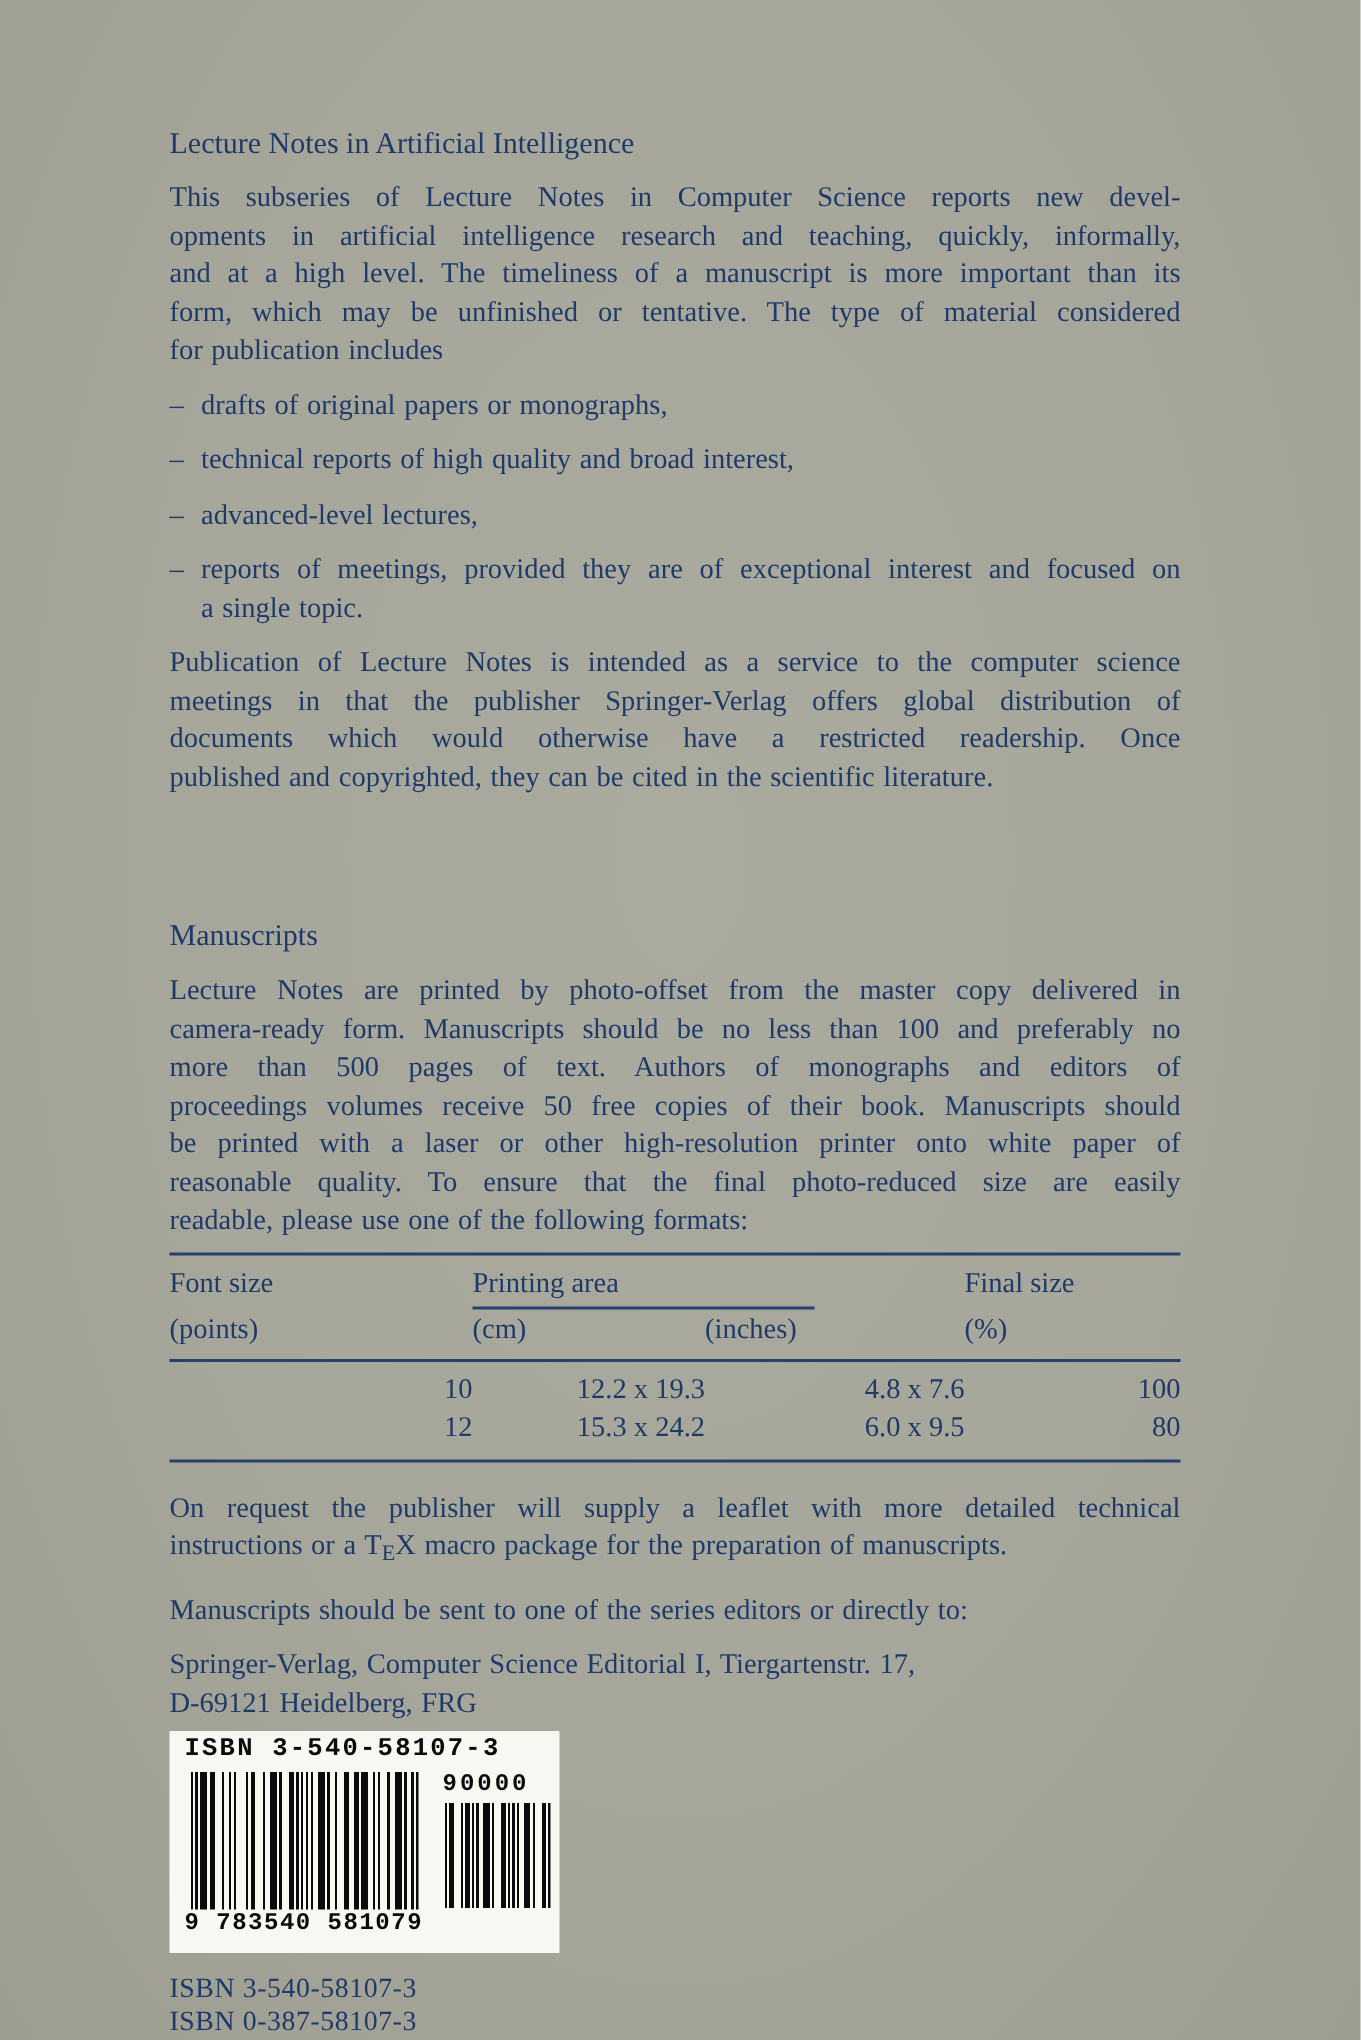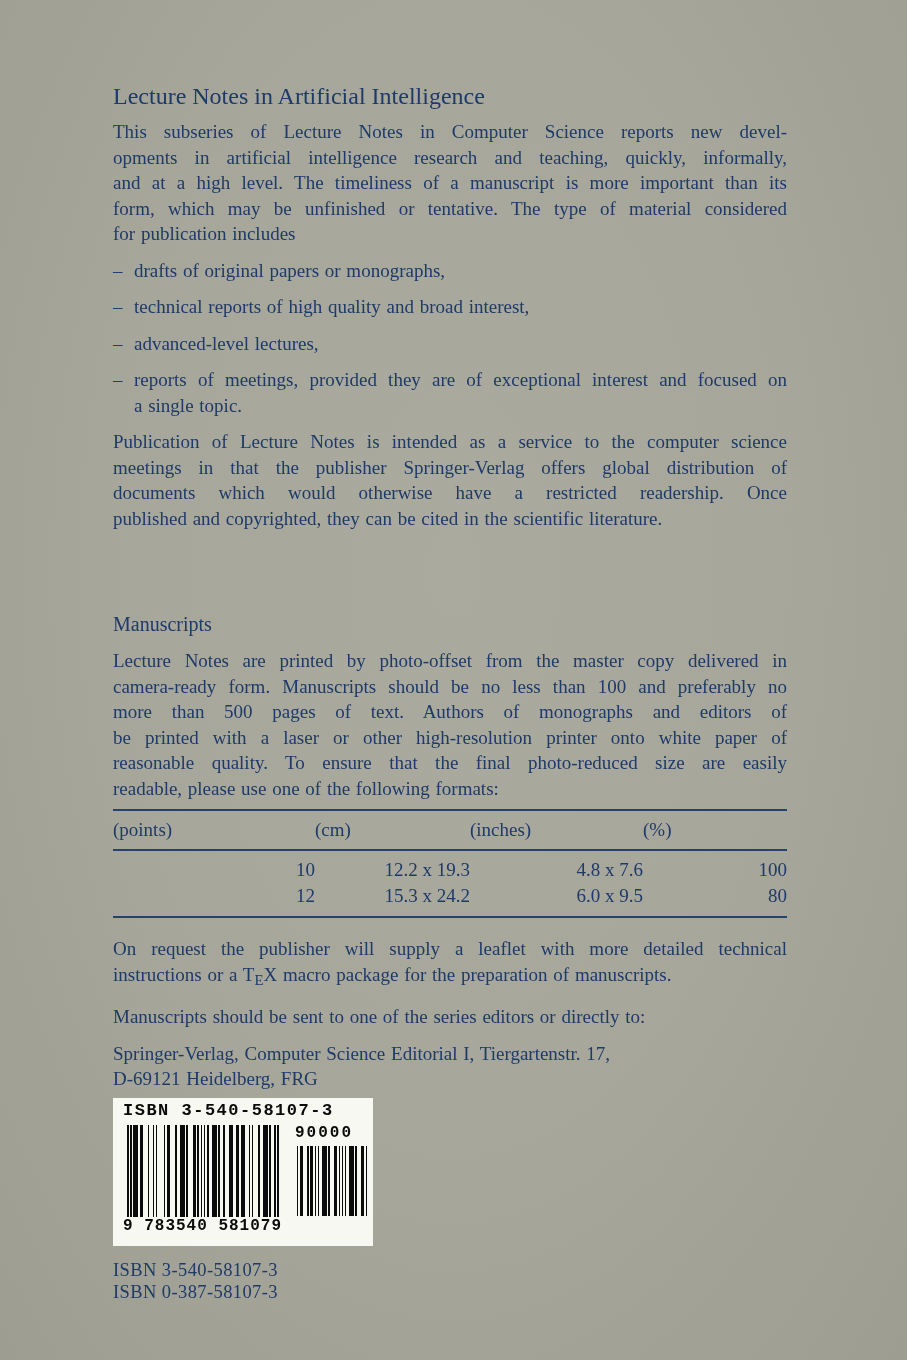--- a/index.html
+++ b/index.html
@@ -6,21 +6,21 @@
   html,body { width:907px; }
   body { font-family:"Liberation Serif","DejaVu Serif",serif; }
   .page {
     position:relative; width:907px; height:1360px; overflow:hidden;
     background:radial-gradient(ellipse at 50% 42%, #abaa9f 0%, #a7a69b 55%, #9e9d92 100%);
     color:#1e3a68;
   }
   .content { position:absolute; left:113px; top:0; width:674px; }
   .line { font-size:19px; line-height:25.5px; word-spacing:1px; }
   .j { text-align:justify; text-align-last:justify; }
-  .title { margin-top:83px; font-size:24px; line-height:26px; }
+  .title { margin-top:83px; font-size:20px; line-height:26px; }
   .para-intro { margin-top:10px; }
   .bullets { margin-top:11px; }
   .bullet { display:flex; margin-bottom:11px; }
   .bullet .dash { width:21px; flex:0 0 21px; font-size:19px; line-height:25.5px; }
   .bullet .b-lines { flex:1; }
   .para-publication { margin-top:10px; }
   .heading { margin-top:80px; font-size:20px; line-height:26px; }
   .para-manuscripts { margin-top:11px; }
   .fmt-table { margin-top:8px; border-top:2px solid #27416f; border-bottom:2px solid #27416f; }
   .thead { border-bottom:2px solid #27416f; padding:5px 0 6px 0; }
@@ -91,27 +91,33 @@
       <div class="line j">documents which would otherwise have a restricted readership. Once</div>
       <div class="line">published and copyrighted, they can be cited in the scientific literature.</div>
     </div>
 
     <div class="heading">Manuscripts</div>
 
     <div class="para-manuscripts">
       <div class="line j">Lecture Notes are printed by photo-offset from the master copy delivered in</div>
       <div class="line j">camera-ready form. Manuscripts should be no less than 100 and preferably no</div>
       <div class="line j">more than 500 pages of text. Authors of monographs and editors of</div>
+      <div class="line j">proceedings volumes receive 50 free copies of their book. Manuscripts should</div>
       <div class="line j">be printed with a laser or other high-resolution printer onto white paper of</div>
       <div class="line j">reasonable quality. To ensure that the final photo-reduced size are easily</div>
       <div class="line">readable, please use one of the following formats:</div>
     </div>
 
     <div class="fmt-table">
       <div class="thead">
+        <div class="trow">
+          <span>Font size</span>
+          <span class="pa-group"><span class="pa-underline">Printing area</span></span>
+          <span>Final size</span>
+        </div>
         <div class="trow">
           <span>(points)</span>
           <span>(cm)</span>
           <span>(inches)</span>
           <span>(%)</span>
         </div>
       </div>
       <div class="tbody">
         <div class="trow">
           <span>10</span>

